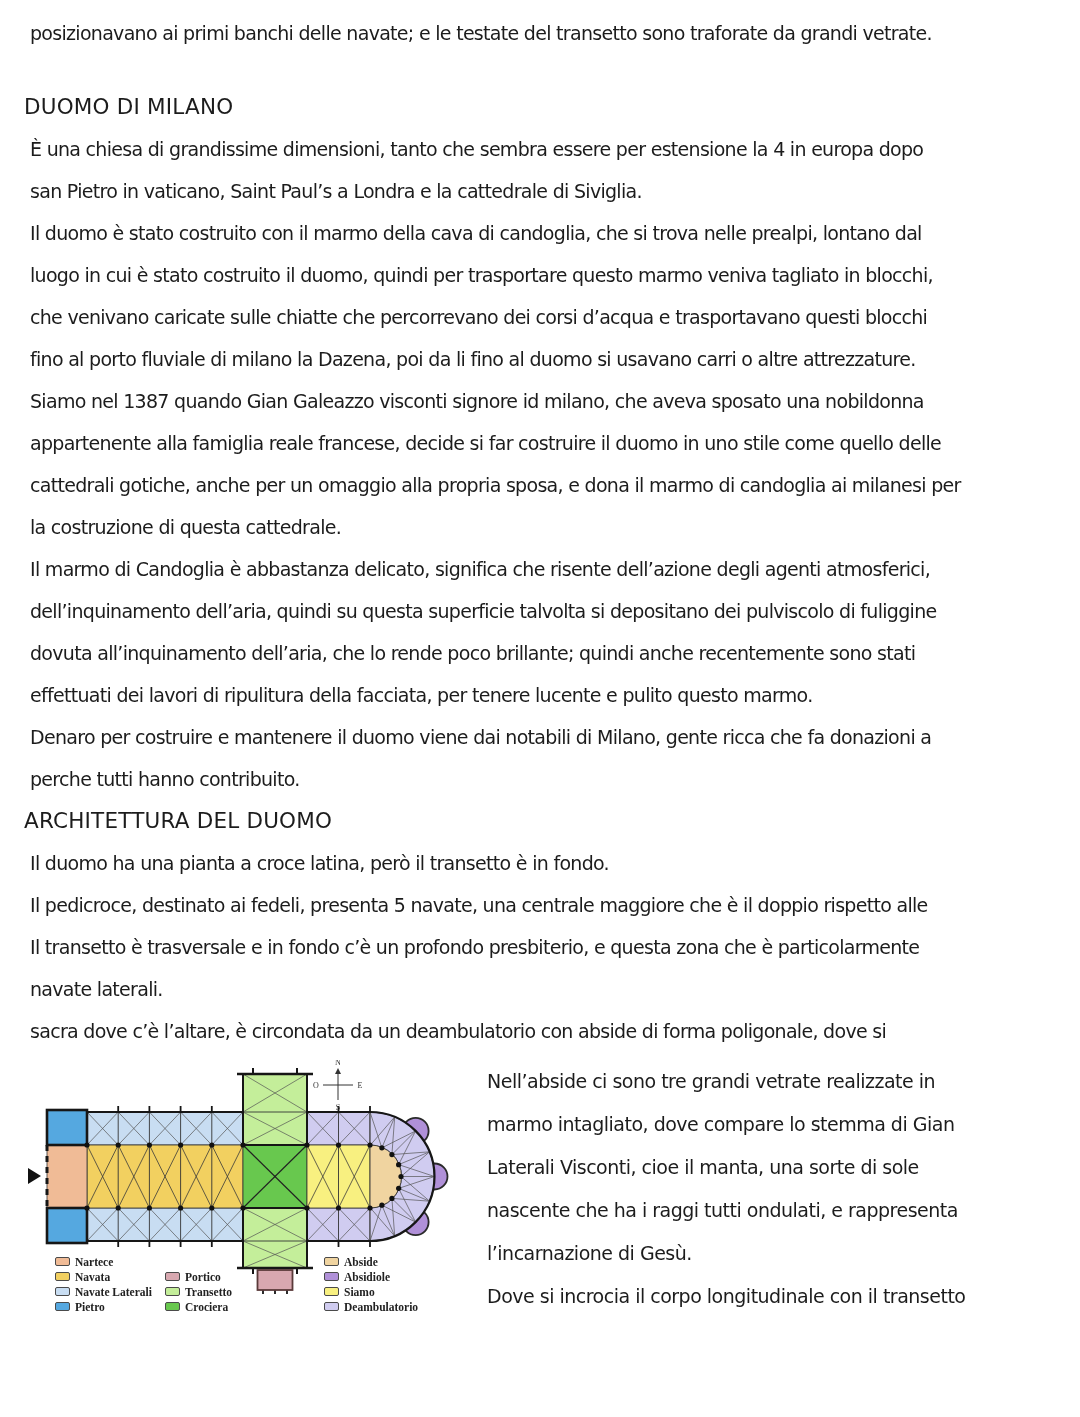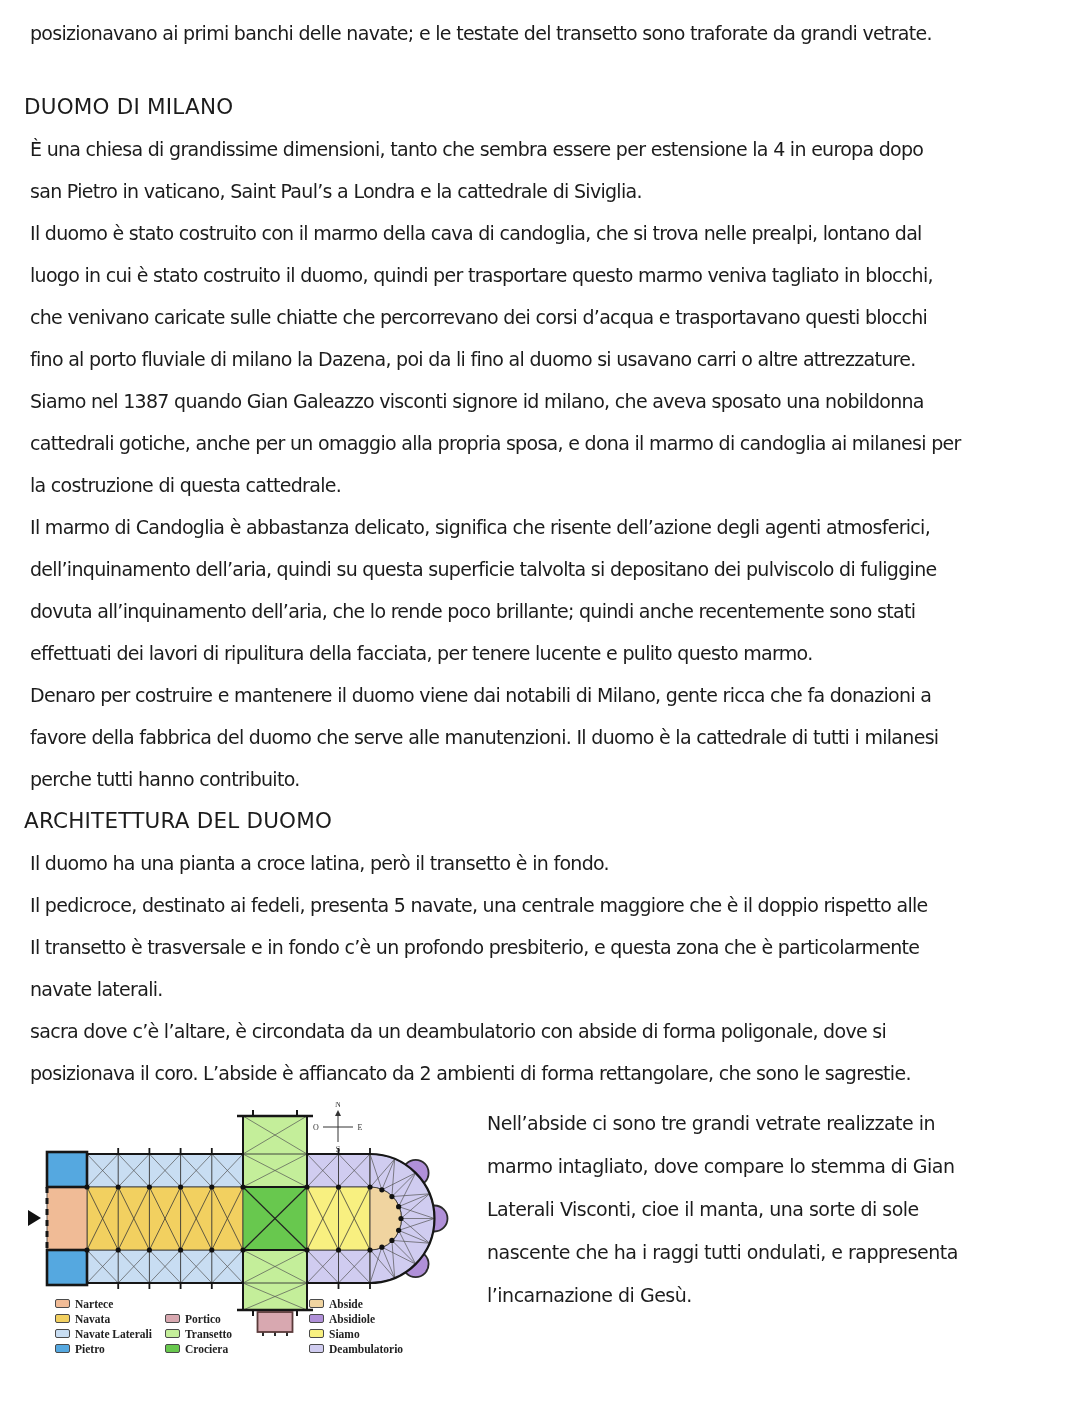--- a/index.html
+++ b/index.html
@@ -17,61 +17,60 @@
   .figure svg{position:absolute;left:0;top:0;}
   .aside{padding-top:0;}
   .aside .line{line-height:43px;letter-spacing:-0.5px;}
   .legend{position:absolute;font-family:"Liberation Serif",serif;font-weight:bold;
           font-size:11.5px;color:#222;}
   .legend-item{display:flex;align-items:center;height:15px;}
   .swatch{width:15px;height:9px;border:1.3px solid #4a4a4a;border-radius:2px;
           margin-right:5px;flex:none;box-sizing:border-box;}
   .lg1{left:30px;top:194px;text-align:center;}
   .lg2{left:140px;top:209px;}
-  .lg3{left:284px;top:194px;}
+  .lg3{left:299px;top:194px;}
 </style>
 </head>
 <body>
 
 <div class="page">
 
   <div class="textblock">
       <div class="line">posizionavano ai primi banchi delle navate; e le testate del transetto sono traforate da grandi vetrate.</div>
     </div>
 
   <div class="heading h-gap">DUOMO DI MILANO</div>
 
   <div class="textblock">
       <div class="line">È una chiesa di grandissime dimensioni, tanto che sembra essere per estensione la 4 in europa dopo</div>
       <div class="line">san Pietro in vaticano, Saint Paul’s a Londra e la cattedrale di Siviglia.</div>
       <div class="line">Il duomo è stato costruito con il marmo della cava di candoglia, che si trova nelle prealpi, lontano dal</div>
       <div class="line">luogo in cui è stato costruito il duomo, quindi per trasportare questo marmo veniva tagliato in blocchi,</div>
       <div class="line">che venivano caricate sulle chiatte che percorrevano dei corsi d’acqua e trasportavano questi blocchi</div>
       <div class="line">fino al porto fluviale di milano la Dazena, poi da li fino al duomo si usavano carri o altre attrezzature.</div>
       <div class="line">Siamo nel 1387 quando Gian Galeazzo visconti signore id milano, che aveva sposato una nobildonna</div>
+      <div class="line">appartenente alla famiglia reale francese, decide si far costruire il duomo in uno stile come quello delle</div>
       <div class="line">cattedrali gotiche, anche per un omaggio alla propria sposa, e dona il marmo di candoglia ai milanesi per</div>
       <div class="line">la costruzione di questa cattedrale.</div>
       <div class="line">Il marmo di Candoglia è abbastanza delicato, significa che risente dell’azione degli agenti atmosferici,</div>
       <div class="line">dell’inquinamento dell’aria, quindi su questa superficie talvolta si depositano dei pulviscolo di fuliggine</div>
       <div class="line">dovuta all’inquinamento dell’aria, che lo rende poco brillante; quindi anche recentemente sono stati</div>
       <div class="line">effettuati dei lavori di ripulitura della facciata, per tenere lucente e pulito questo marmo.</div>
       <div class="line">Denaro per costruire e mantenere il duomo viene dai notabili di Milano, gente ricca che fa donazioni a</div>
-      <div class="line">favore della fabbrica del duomo che serve alle manutenzioni. Il duomo è la cattedrale di tutti i milanesi</div>
       <div class="line">perche tutti hanno contribuito.</div>
     </div>
 
   <div class="heading">ARCHITETTURA DEL DUOMO</div>
 
   <div class="textblock">
       <div class="line">Il duomo ha una pianta a croce latina, però il transetto è in fondo.</div>
       <div class="line">Il pedicroce, destinato ai fedeli, presenta 5 navate, una centrale maggiore che è il doppio rispetto alle</div>
       <div class="line">Il transetto è trasversale e in fondo c’è un profondo presbiterio, e questa zona che è particolarmente</div>
       <div class="line">navate laterali.</div>
       <div class="line">sacra dove c’è l’altare, è circondata da un deambulatorio con abside di forma poligonale, dove si</div>
-      <div class="line">posizionava il coro. L’abside è affiancato da 2 ambienti di forma rettangolare, che sono le sagrestie.</div>
     </div>
 
   <div class="bottom">
 
     <div class="figure">
       <svg id="plan" width="440" height="262" viewBox="0 0 440 262">
           <rect x="62" y="52" width="156" height="33" fill="#c8ddf2" stroke="#333" stroke-width="0.8"></rect>
           <rect x="62" y="148" width="156" height="33" fill="#c8ddf2" stroke="#333" stroke-width="0.8"></rect>
           <rect x="62" y="85" width="156" height="63" fill="#f2d060" stroke="#333" stroke-width="0.8"></rect>
           <rect x="22" y="85" width="40" height="63" fill="#f0bb96" stroke="#333" stroke-width="0.8"></rect>
@@ -299,16 +298,17 @@
         </div>
         </div>
     </div>
 
     <div class="aside">
         <div class="line">Nell’abside ci sono tre grandi vetrate realizzate in</div>
         <div class="line">marmo intagliato, dove compare lo stemma di Gian</div>
         <div class="line">Laterali Visconti, cioe il manta, una sorte di sole</div>
         <div class="line">nascente che ha i raggi tutti ondulati, e rappresenta</div>
         <div class="line">l’incarnazione di Gesù.</div>
+        <div class="line">Dove si incrocia il corpo longitudinale con il transetto</div>
       </div>
 
   </div>
 </div>
 
 </body></html>

